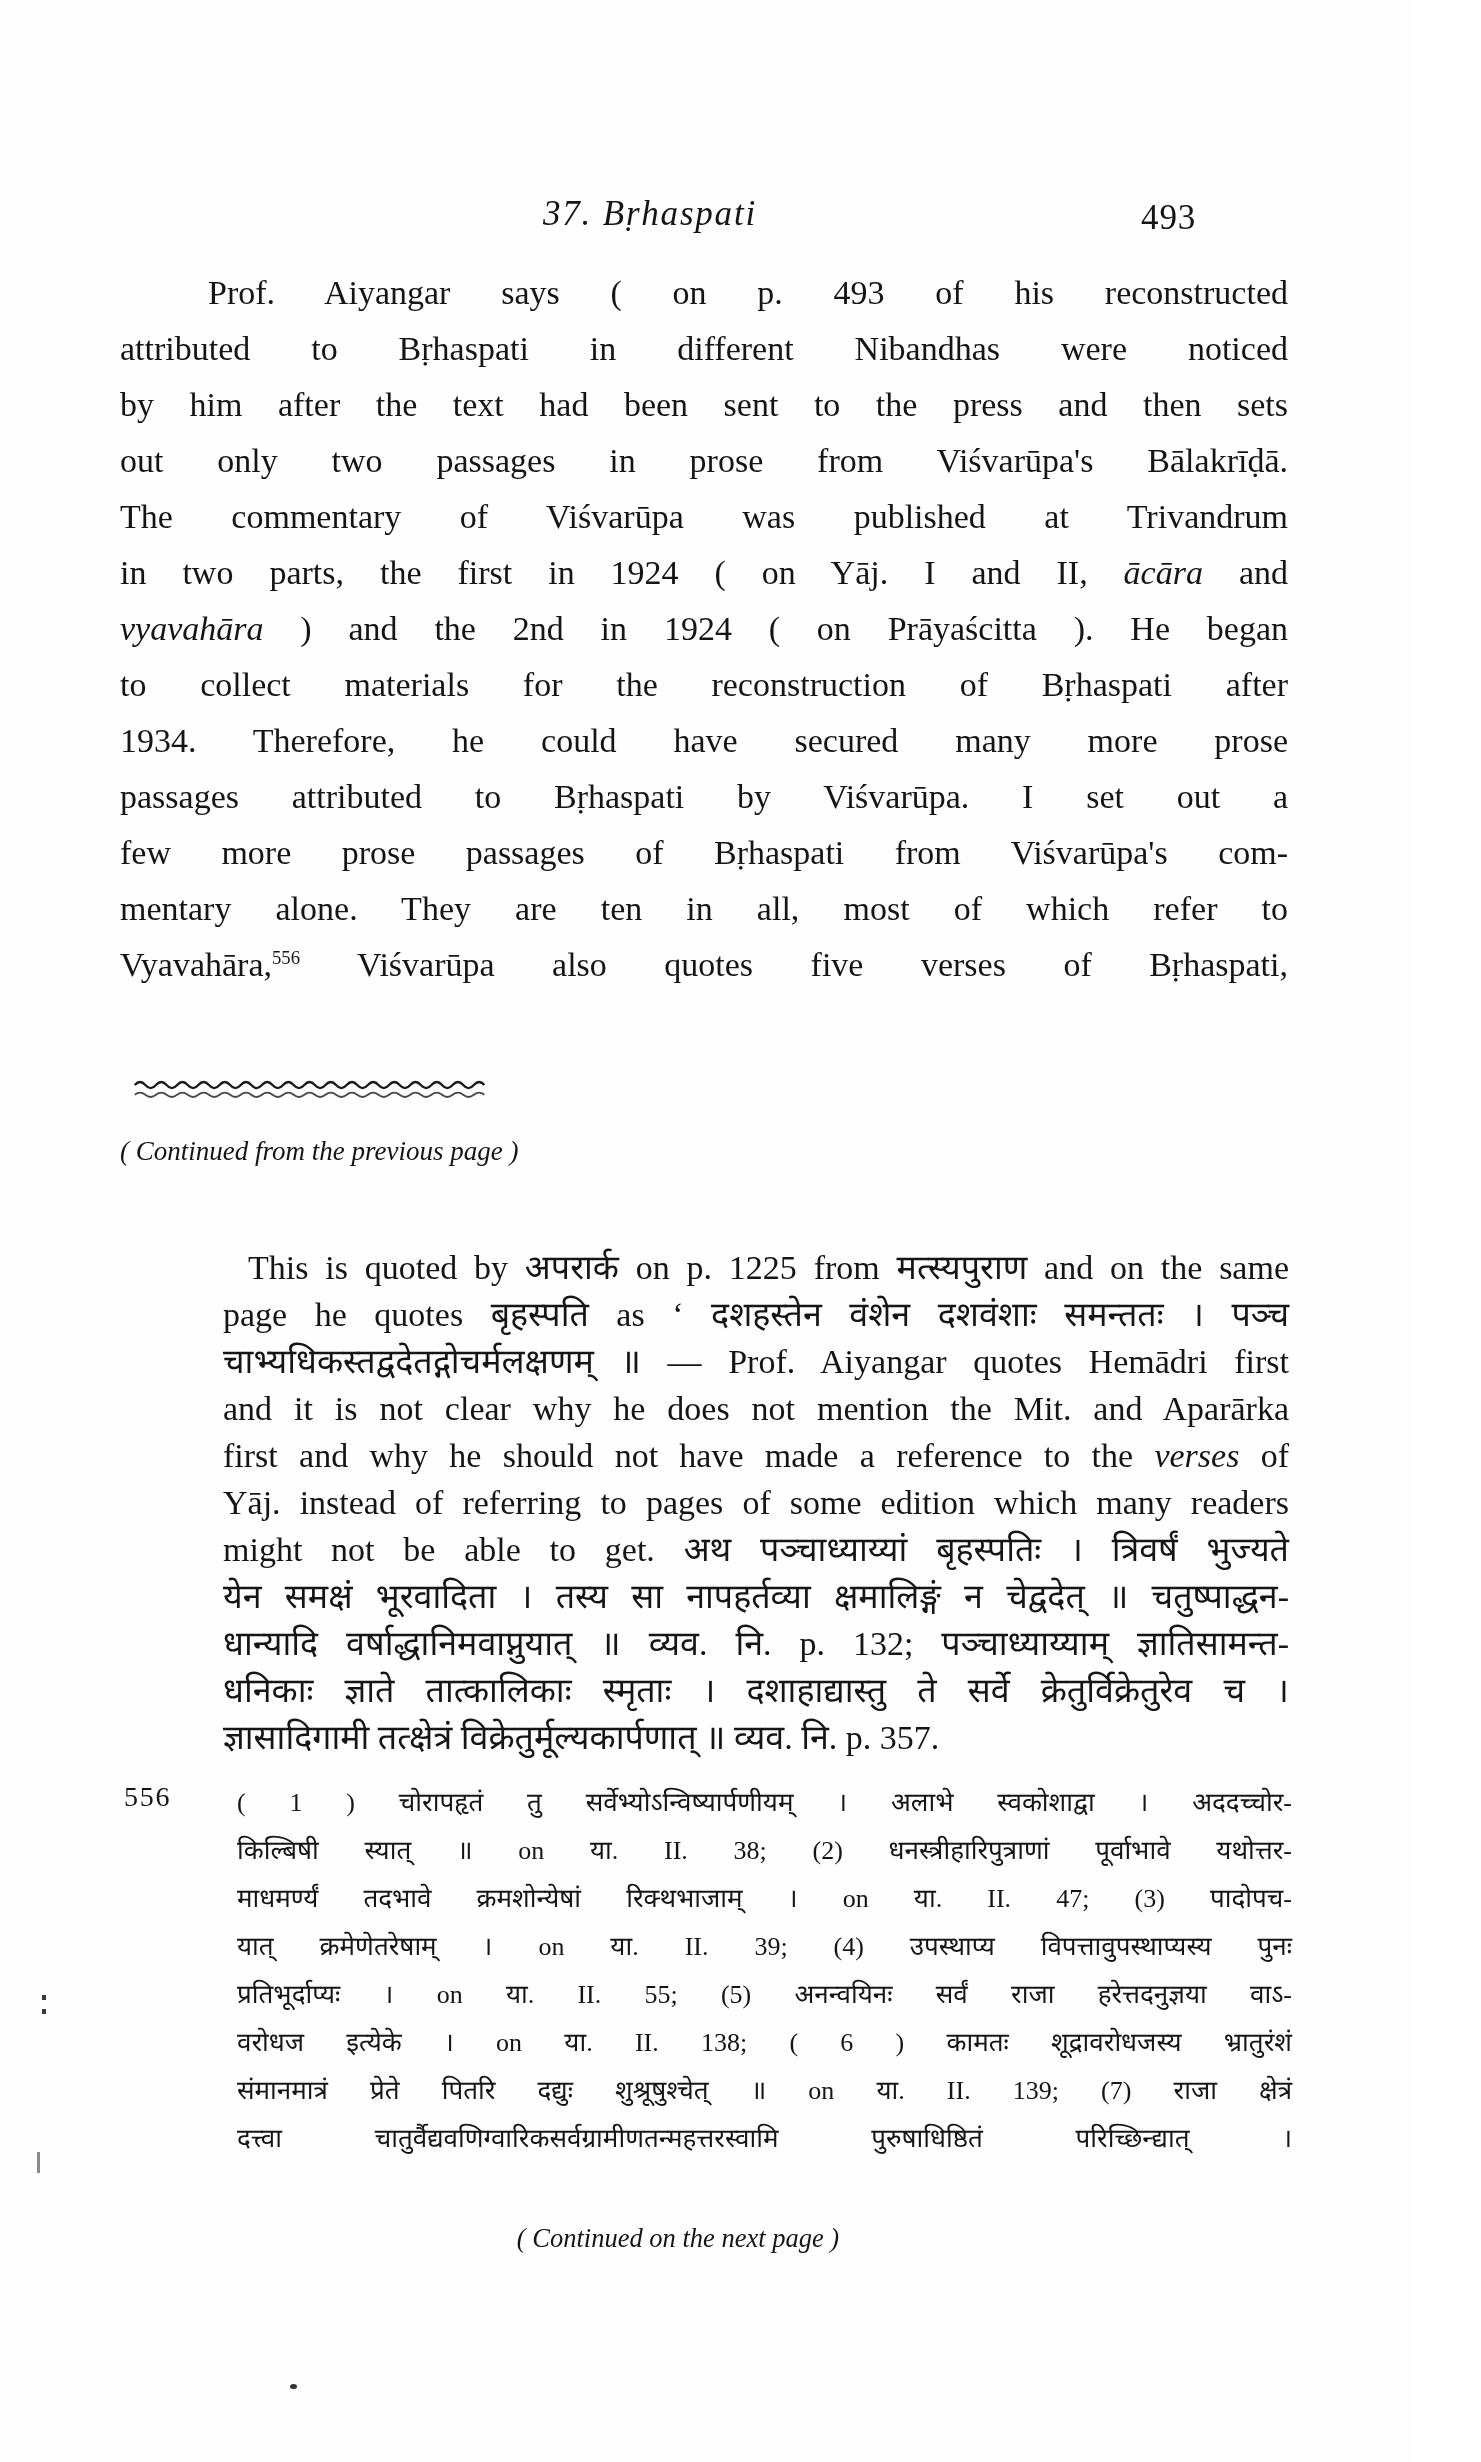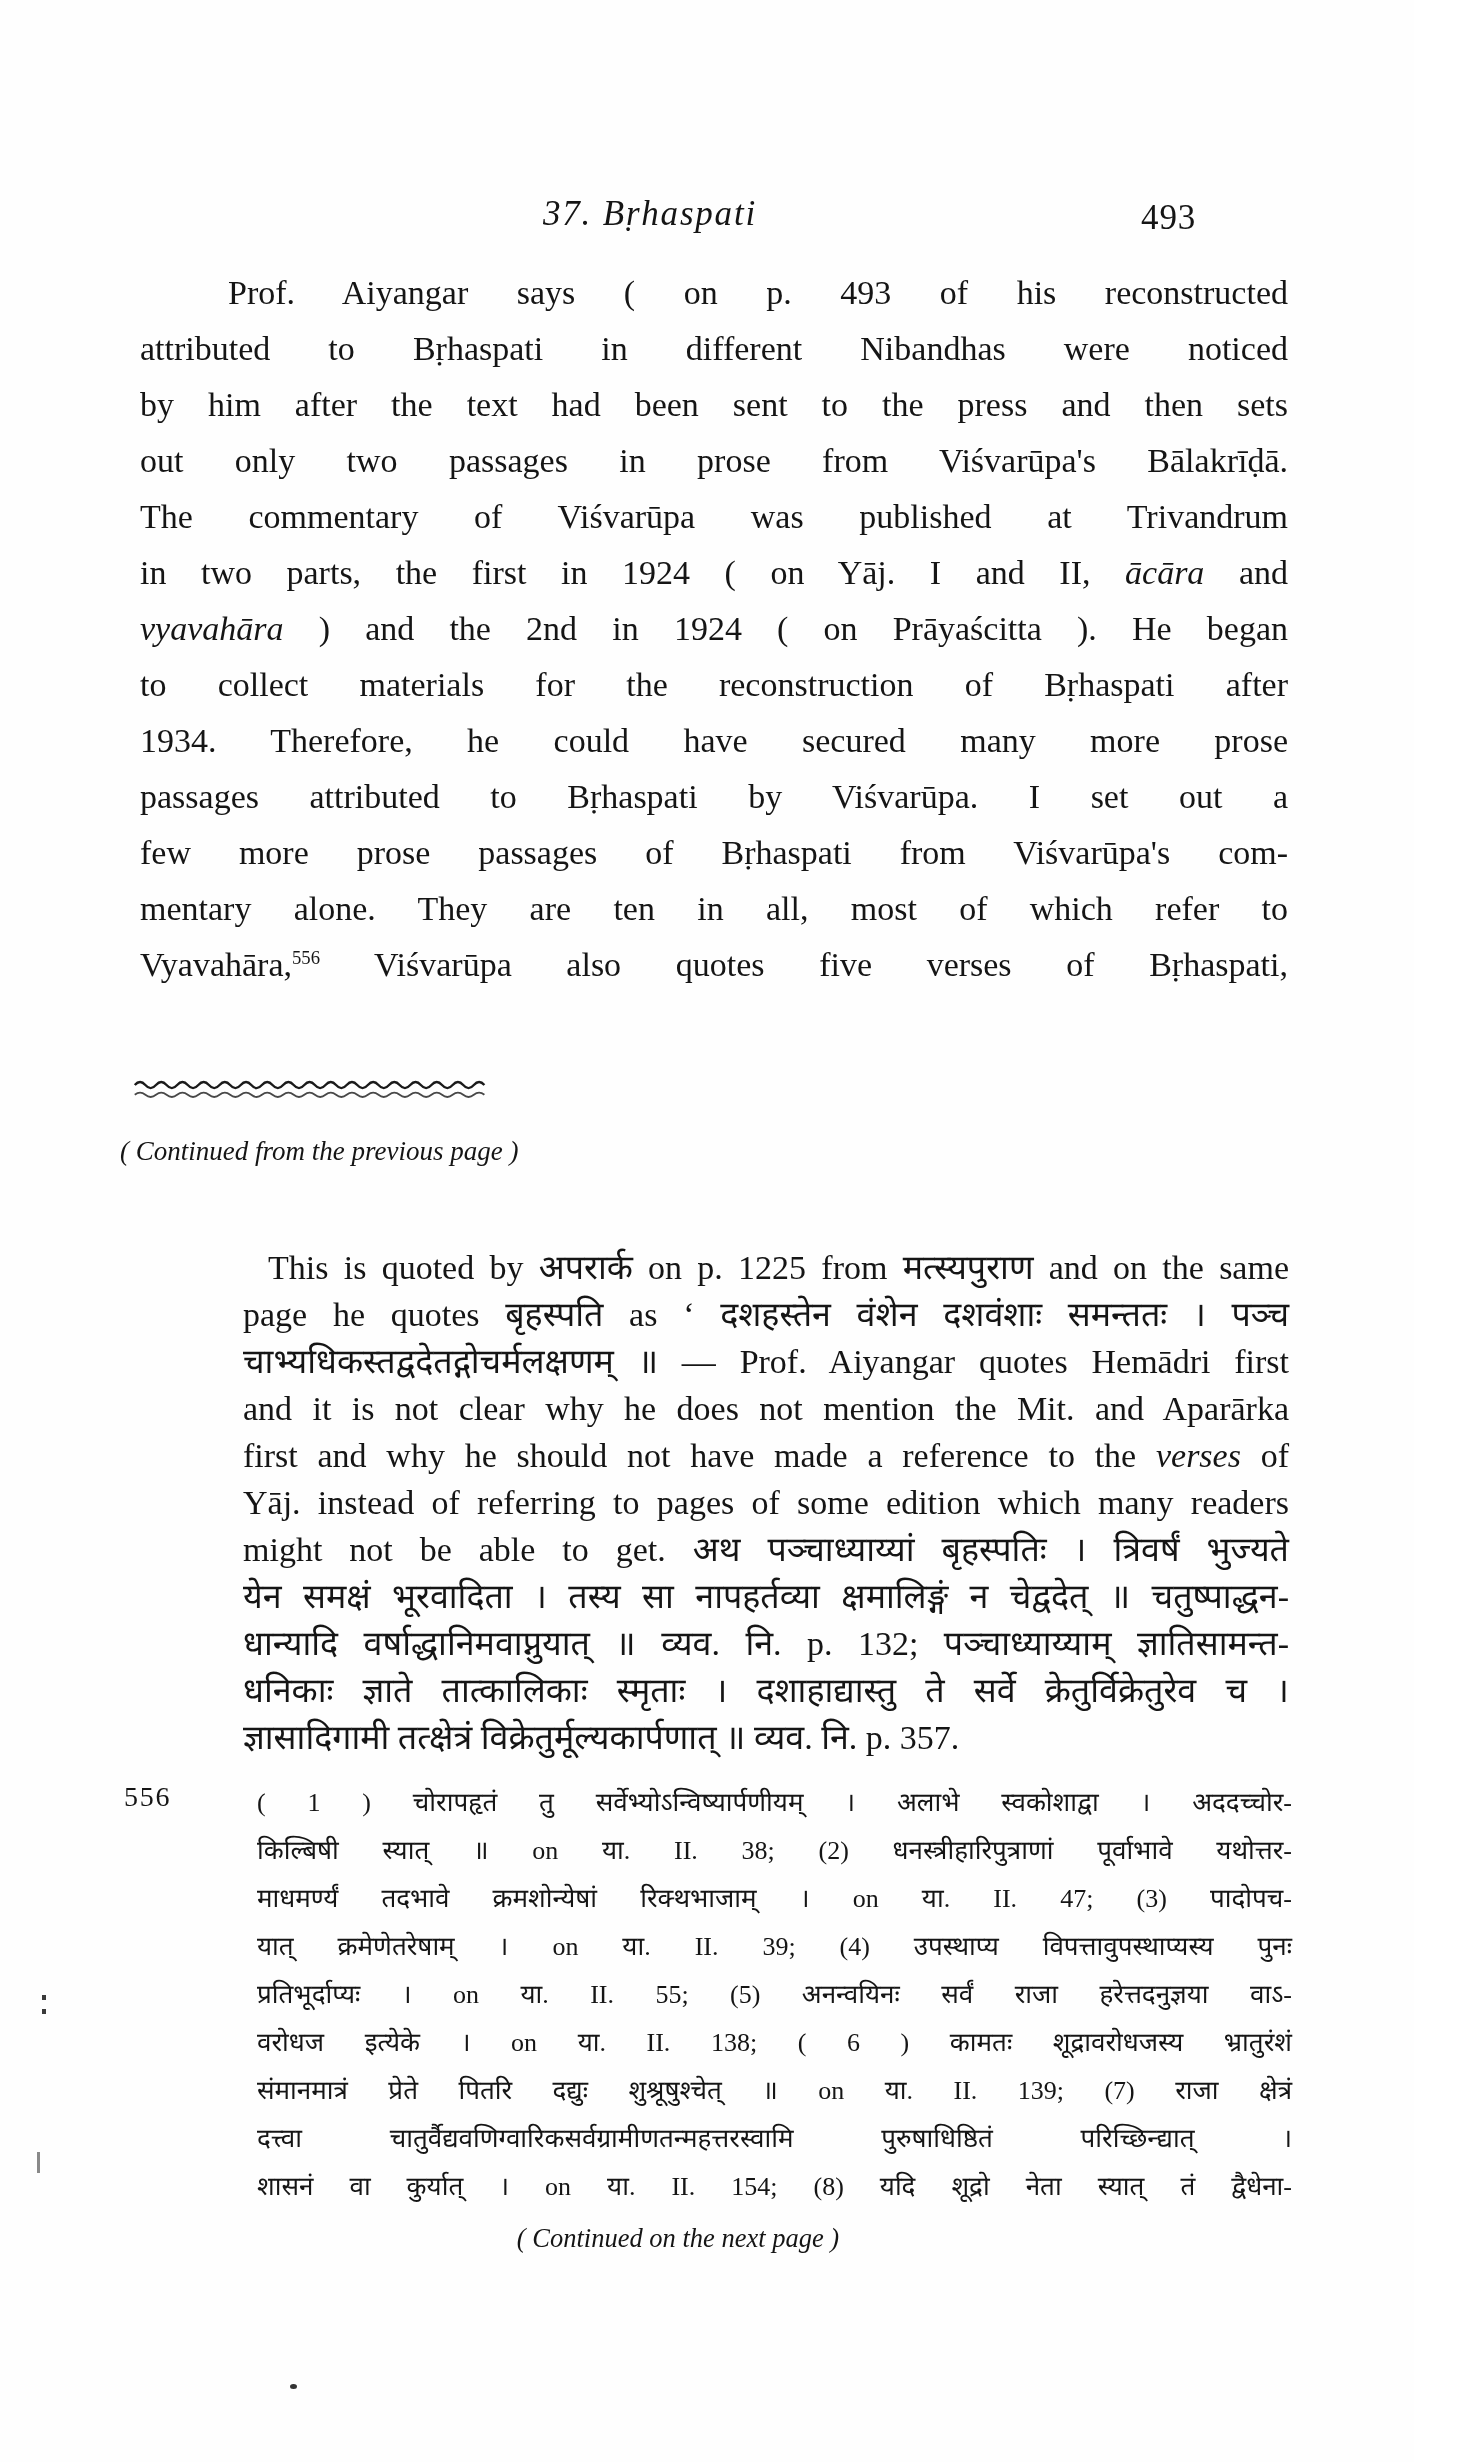--- a/index.html
+++ b/index.html
@@ -4,21 +4,21 @@
 <style>
   html,body{margin:0;padding:0;background:#ffffff;}
   .page{
     position:relative;
     width:1414px;height:2462px;
     background:#fefefe;
     color:#151515;
     font-family:"Liberation Serif","DejaVu Serif",serif;
     overflow:hidden;
   }
-  .tline{text-align:justify;text-align-last:justify;margin-left:20px;}
+  .tline{text-align:justify;text-align-last:justify;}
   .it{font-style:italic;}
   sup{font-size:0.55em;line-height:0;vertical-align:super;}
 
   .chapter-title{
     position:absolute;top:194px;left:543px;
     font-size:35px;font-style:italic;letter-spacing:1.8px;
   }
   .page-number{
     position:absolute;top:198px;left:1141px;
     font-size:35px;letter-spacing:0.9px;
@@ -115,21 +115,20 @@
   <div class="fn-num">556</div>
   <div class="fn-556">
       <div class="tline"><span>( 1 )  चोरापहृतं तु सर्वेभ्योऽन्विष्यार्पणीयम् । अलाभे स्वकोशाद्वा । अददच्चोर-</span></div>
       <div class="tline"><span>किल्बिषी स्यात् ॥ on या. II. 38;  (2) धनस्त्रीहारिपुत्राणां पूर्वाभावे यथोत्तर-</span></div>
       <div class="tline"><span>माधमर्ण्यं तदभावे क्रमशोन्येषां रिक्थभाजाम् । on या. II. 47;  (3) पादोपच-</span></div>
       <div class="tline"><span>यात् क्रमेणेतरेषाम् । on या. II. 39;  (4) उपस्थाप्य विपत्तावुपस्थाप्यस्य पुनः</span></div>
       <div class="tline"><span>प्रतिभूर्दाप्यः । on या. II. 55;  (5) अनन्वयिनः सर्वं राजा हरेत्तदनुज्ञया वाऽ-</span></div>
       <div class="tline"><span>वरोधज इत्येके । on या. II. 138;  ( 6 ) कामतः शूद्रावरोधजस्य भ्रातुरंशं</span></div>
       <div class="tline"><span>संमानमात्रं प्रेते पितरि दद्युः शुश्रूषुश्चेत् ॥ on या. II. 139;  (7) राजा क्षेत्रं</span></div>
       <div class="tline"><span>दत्त्वा चातुर्वैद्यवणिग्वारिकसर्वग्रामीणतन्महत्तरस्वामि पुरुषाधिष्ठितं परिच्छिन्द्यात् ।</span></div>
-      <div class="tline"><span>शासनं वा कुर्यात् । on या. II. 154;  (8) यदि शूद्रो नेता स्यात् तं द्वैधेना-</span></div>
     </div>
 
   <div class="cont-next">( Continued on the next page )</div>
 
   <div class="artifact-1"></div>
   <div class="artifact-2"></div>
   <div class="noise-a"></div>
   <div class="noise-b"></div>
   <div class="noise-c"></div>
 

